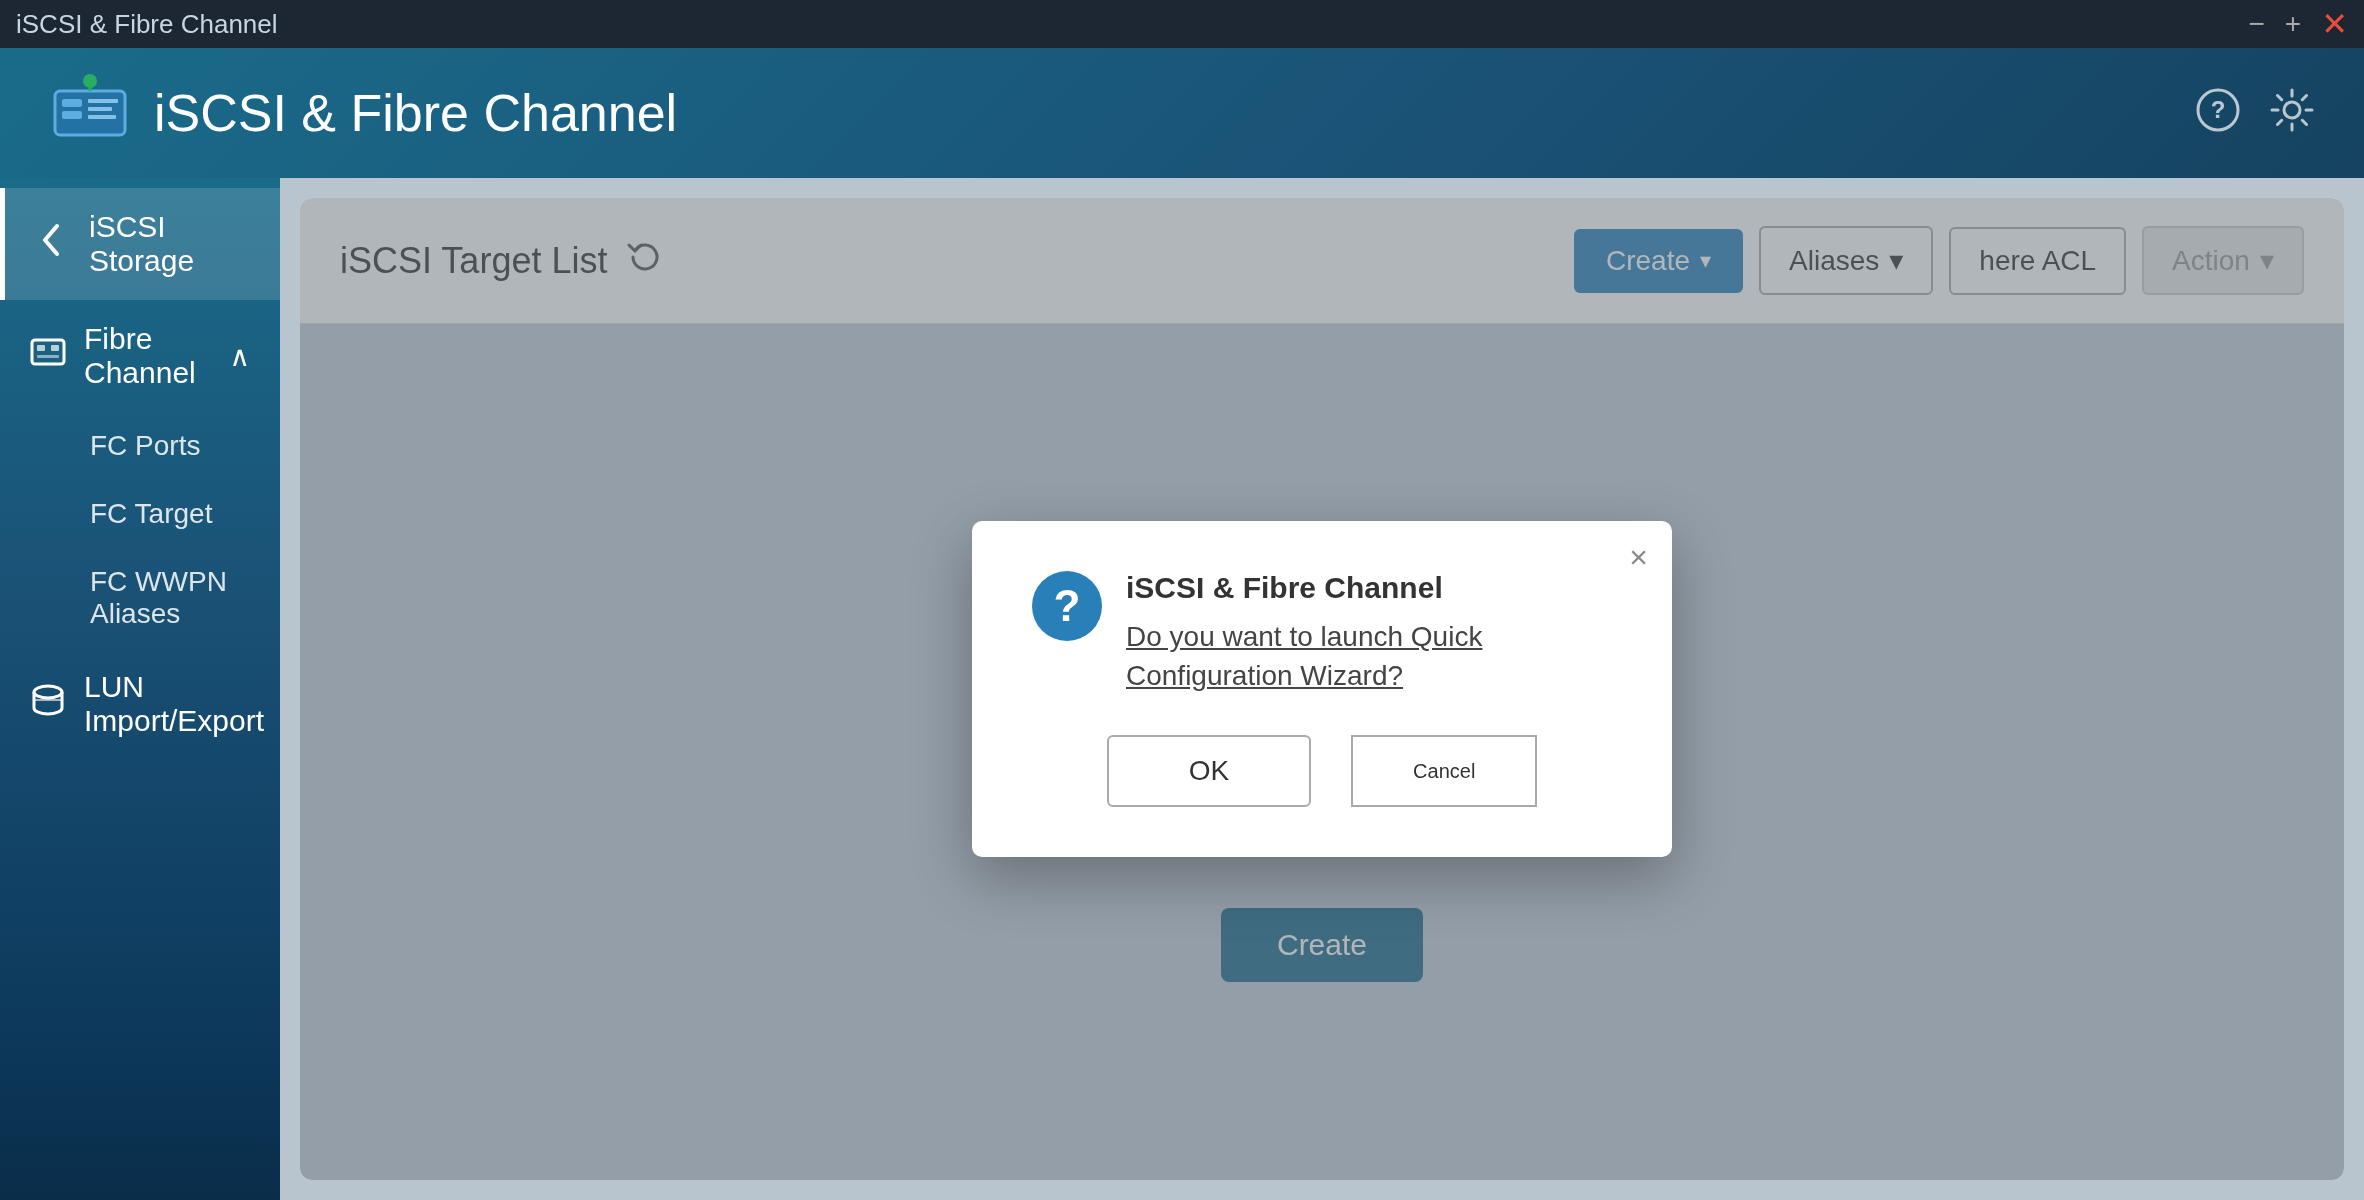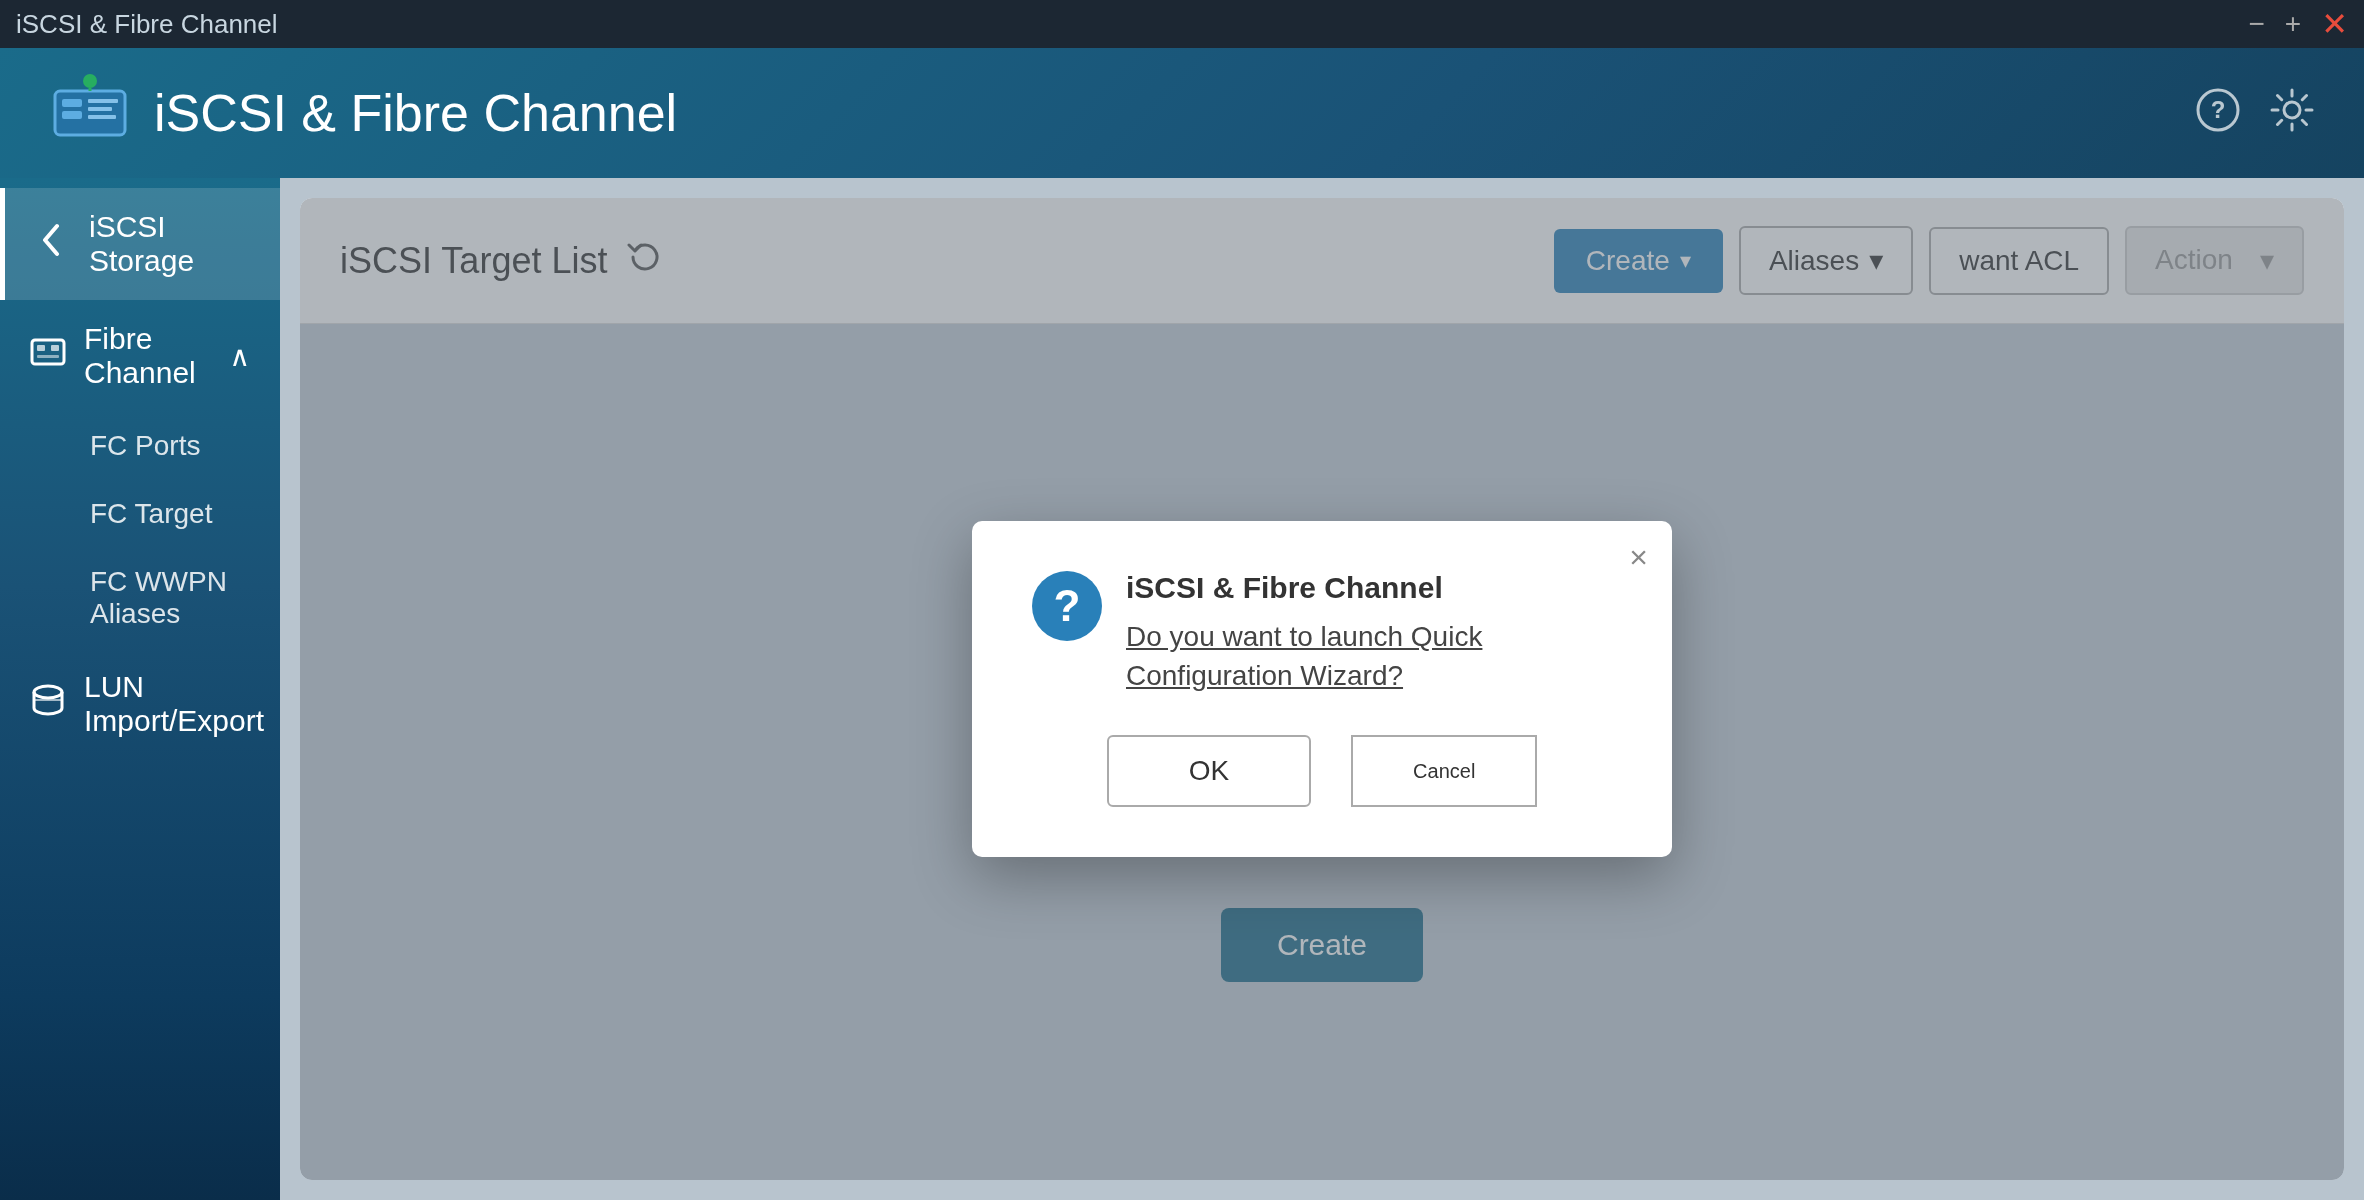--- a/index.html
+++ b/index.html
@@ -223,22 +223,22 @@
     }
     .btn-disabled {
       background: #e8e8e8;
       color: #999;
       border: 2px solid #ccc;
       padding: 16px 28px;
       border-radius: 6px;
       font-size: 28px;
       cursor: not-allowed;
       display: flex;
-      align-items: flex-start;
-      gap: 27px;
+      align-items: center;
+      gap: 10px;
     }
 
     
     .empty-state {
       display: flex;
       flex-direction: column;
       align-items: center;
       justify-content: center;
       height: calc(100% - 100px);
       gap: 24px;
@@ -477,21 +477,21 @@
           <div class="header-buttons">
             <button class="btn-primary">
               <span>Create</span>
               <span class="dropdown-arrow">▾</span>
             </button>
             <button class="btn-outline">
               <span>Aliases</span>
               <span>▾</span>
             </button>
             <button class="btn-outline">
-              <span>want ACL</span>
+              <span>here ACL</span>
             </button>
             <button class="btn-disabled">
               <span>Action</span>
               <span>▾</span>
             </button>
           </div>
         </div>
 
         <div class="empty-state">
           <div class="empty-state-icon">

